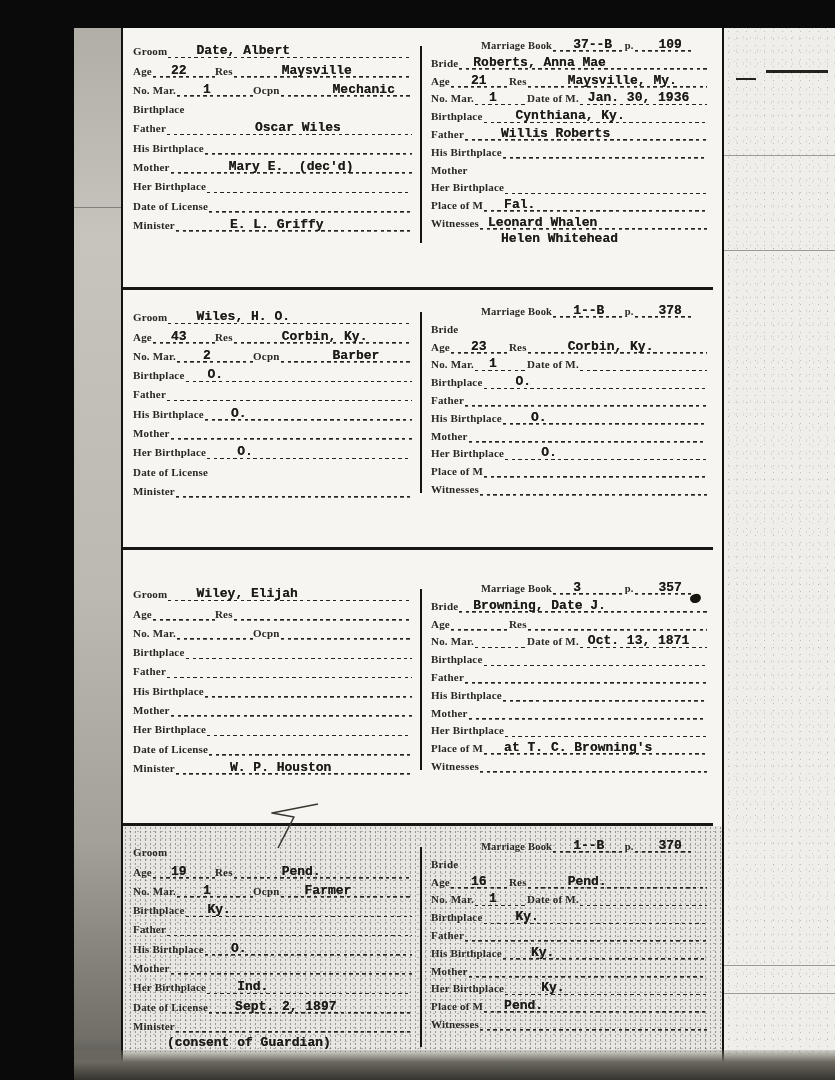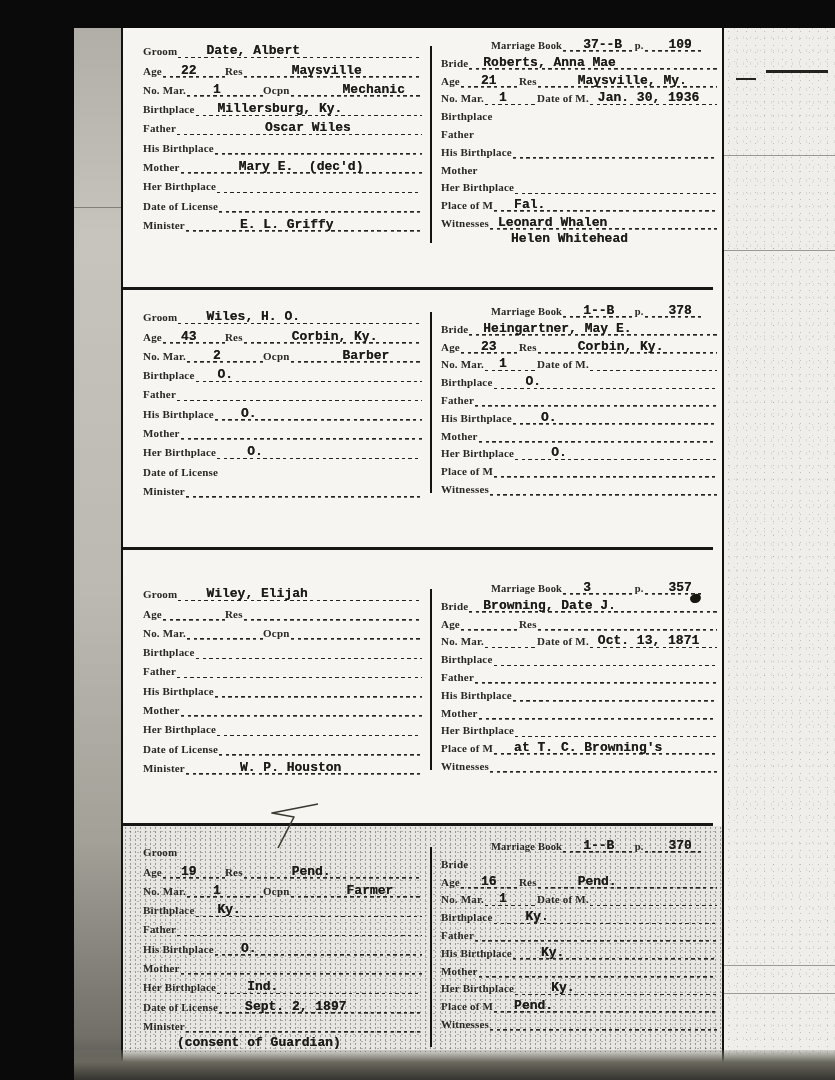--- a/index.html
+++ b/index.html
@@ -38,21 +38,21 @@
   .card4-noise{left:123px;top:826px;width:599px;height:226px;z-index:2;
     background-color:rgba(170,167,158,.18);}
   .margin-mark{background:#23221f;z-index:2;}
   .margin-line{height:1px;background:rgba(30,28,24,.4);z-index:2;}
 
   .ink-blob{left:690px;top:594px;width:11px;height:9px;background:#17160f;
     border-radius:50% 45% 55% 50%;transform:rotate(-12deg);z-index:5;}
   .pen-mark{left:266px;top:796px;z-index:5;}
 
   
-  .card{position:absolute;left:131px;width:597px;display:flex;z-index:3;justify-content:center;}
+  .card{position:absolute;left:121px;width:597px;display:flex;z-index:3;justify-content:center;}
   .divider{position:absolute;left:299px;top:14px;bottom:5px;width:2px;background:#16140f;}
   .col{box-sizing:border-box;position:relative;}
   .col-groom{width:301px;padding:7px 10px 0 12px;--rh:19.3px;}
   .col-bride{width:296px;padding:2px 11px 0 9px;--rh:17.8px;}
   .row{display:flex;align-items:flex-end;height:var(--rh);}
   .lbl{font-family:"Liberation Serif",serif;font-weight:700;font-size:11px;
        color:#2a2824;white-space:nowrap;padding:0 1px 1px 0;letter-spacing:.2px;}
   .fill{position:relative;align-self:stretch;display:flex;align-items:flex-end;
     background:repeating-linear-gradient(90deg,#26241e 0 3.4px,transparent 3.4px 6.6px)
       left bottom / 100% 1.7px no-repeat;}
@@ -121,23 +121,20 @@
           <span class="fill " style="width:76px;">
             <span class="val" style="padding-left:26px">1</span>
           </span>
           <span class="lbl">Ocpn</span>
           <span class="fill grow" style="">
             <span class="val" style="padding-left:52px">Mechanic</span>
           </span>
         </div>
         <div class="row">
           <span class="lbl">Birthplace</span>
-          <span class="fill grow" style="">
-            <span class="val" style="padding-left:22px">Millersburg, Ky.</span>
-          </span>
         </div>
         <div class="row">
           <span class="lbl">Father</span>
           <span class="fill grow" style="">
             <span class="val" style="padding-left:88px">Oscar Wiles</span>
           </span>
         </div>
         <div class="row">
           <span class="lbl">His Birthplace</span>
           <span class="fill grow" style="">
@@ -202,23 +199,29 @@
           <span class="fill " style="width:52px;">
             <span class="val" style="padding-left:14px">1</span>
           </span>
           <span class="lbl">Date of M.</span>
           <span class="fill grow" style="">
             <span class="val" style="padding-left:8px">Jan. 30, 1936</span>
           </span>
         </div>
         <div class="row">
           <span class="lbl">Birthplace</span>
-        </div>
-        <div class="row">
-          <span class="lbl">Father</span>
+          <span class="fill grow" style="">
+            <span class="val" style="padding-left:32px">Cynthiana, Ky.</span>
+          </span>
+        </div>
+        <div class="row">
+          <span class="lbl">Father</span>
+          <span class="fill grow" style="">
+            <span class="val" style="padding-left:36px">Willis Roberts</span>
+          </span>
         </div>
         <div class="row">
           <span class="lbl">His Birthplace</span>
           <span class="fill grow" style="">
             <span class="val" style="padding-left:28px"></span>
           </span>
         </div>
         <div class="row">
           <span class="lbl">Mother</span>
         </div>
@@ -318,23 +321,20 @@
           <span class="fill " style="width:88px;">
             <span class="val" style="padding-left:20px">1--B</span>
           </span>
           <span class="lbl">p.</span>
           <span class="fill " style="width:72px;">
             <span class="val" style="padding-left:24px">378</span>
           </span>
         </div>
         <div class="row">
           <span class="lbl">Bride</span>
-          <span class="fill grow" style="">
-            <span class="val" style="padding-left:14px">Heingartner, May E.</span>
-          </span>
         </div>
         <div class="row">
           <span class="lbl">Age</span>
           <span class="fill " style="width:58px;">
             <span class="val" style="padding-left:20px">23</span>
           </span>
           <span class="lbl">Res</span>
           <span class="fill grow" style="">
             <span class="val" style="padding-left:40px">Corbin, Ky.</span>
           </span>
@@ -561,21 +561,21 @@
             <span class="val" style="padding-left:48px">Pend.</span>
           </span>
         </div>
         <div class="row">
           <span class="lbl">No. Mar.</span>
           <span class="fill " style="width:76px;">
             <span class="val" style="padding-left:26px">1</span>
           </span>
           <span class="lbl">Ocpn</span>
           <span class="fill grow" style="">
-            <span class="val" style="padding-left:56px">Farmer</span>
+            <span class="val" style="padding-left:24px">Farmer</span>
           </span>
         </div>
         <div class="row">
           <span class="lbl">Birthplace</span>
           <span class="fill grow" style="">
             <span class="val" style="padding-left:22px">Ky.</span>
           </span>
         </div>
         <div class="row">
           <span class="lbl">Father</span>

